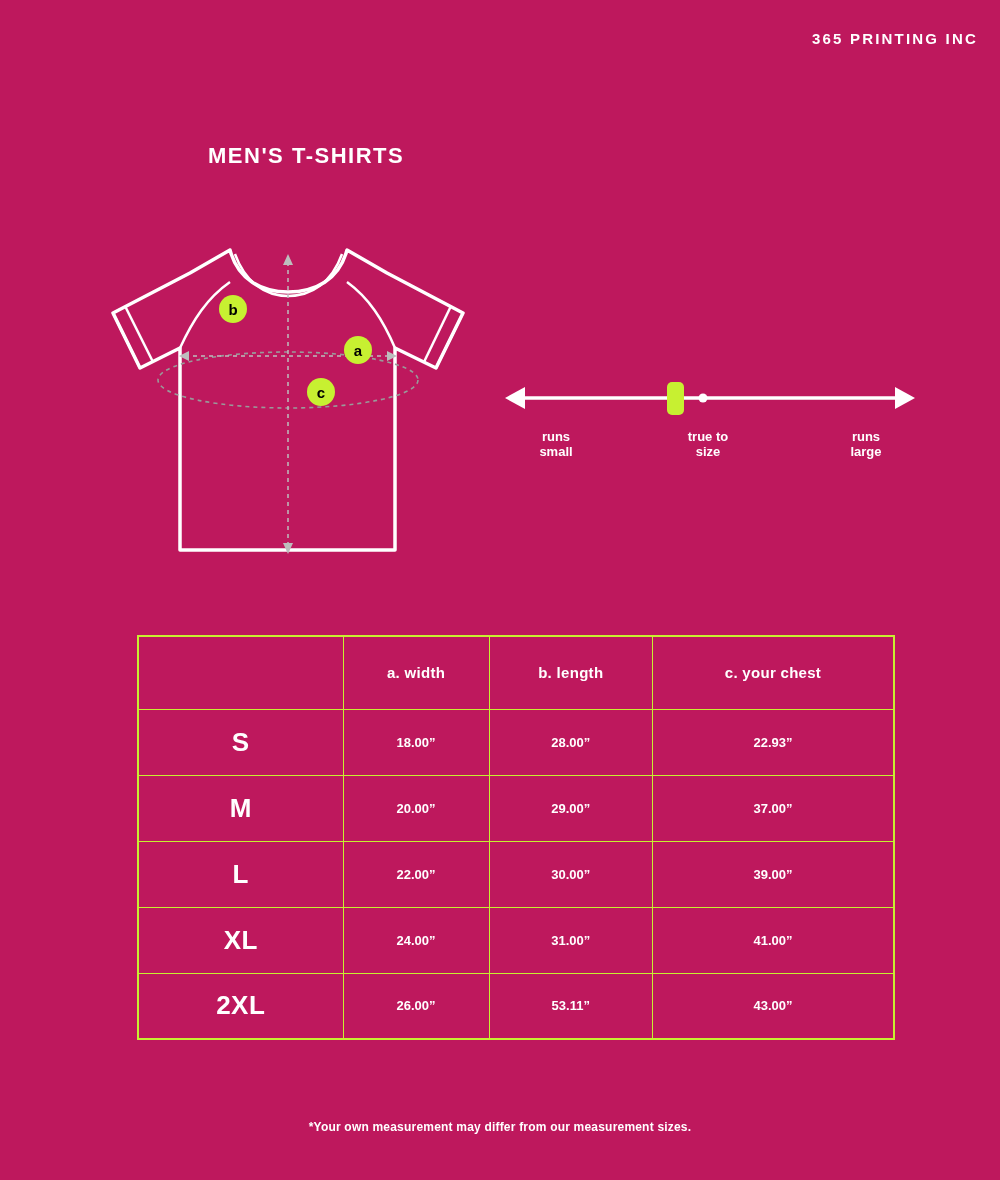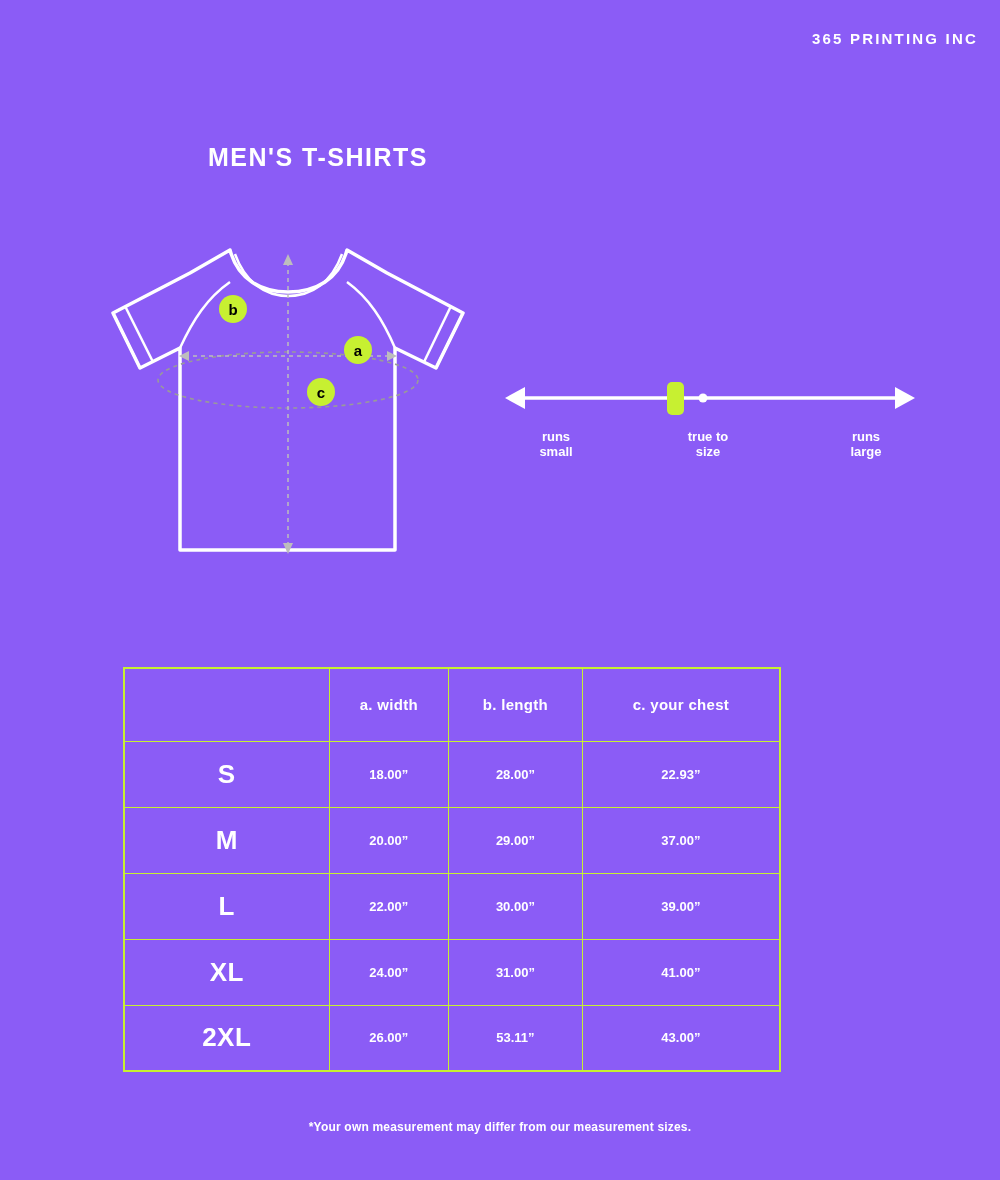--- a/index.html
+++ b/index.html
@@ -7,21 +7,21 @@
     width: 1000px;
     height: 1180px;
     background: #000000;
     font-family: "Liberation Sans", sans-serif;
     overflow: hidden;
   }
   .page {
     position: relative;
     width: 1000px;
     height: 1180px;
-    background: #8b5cf6;
+    background: #be185d;
     color: #ffffff;
   }
 
   
   .brand {
     position: absolute;
     top: 30px;
     right: 22px;
     font-size: 15px;
     font-weight: bold;
@@ -37,21 +37,21 @@
     font-size: 62px;
     font-weight: bold;
     letter-spacing: 1px;
     color: #c7f031;
     line-height: 1;
   }
   .subtitle {
     position: absolute;
     top: 143px;
     left: 208px;
-    font-size: 25px;
+    font-size: 22px;
     font-weight: bold;
     letter-spacing: 1.5px;
     color: #ffffff;
   }
 
   
   .shirt-wrap {
     position: absolute;
     top: 228px;
     left: 95px;
@@ -97,23 +97,22 @@
     white-space: pre-line;
   }
   .lbl-small { left: 6px; top: 62px; width: 90px; }
   .lbl-true  { left: 153px; top: 62px; width: 100px; }
   .lbl-large { left: 316px; top: 62px; width: 90px; }
 
   
   .table-wrap {
     position: absolute;
     top: 635px;
-    left: 123px;
-    width: 658px;
-    margin-top: 32px;
+    left: 137px;
+    width: 758px;
   }
   table.size-table {
     border-collapse: collapse;
     width: 100%;
     border: 2px solid #c7f031;
   }
   table.size-table td, table.size-table th {
     border: 1px solid #c7f031;
     text-align: center;
     color: #ffffff;

